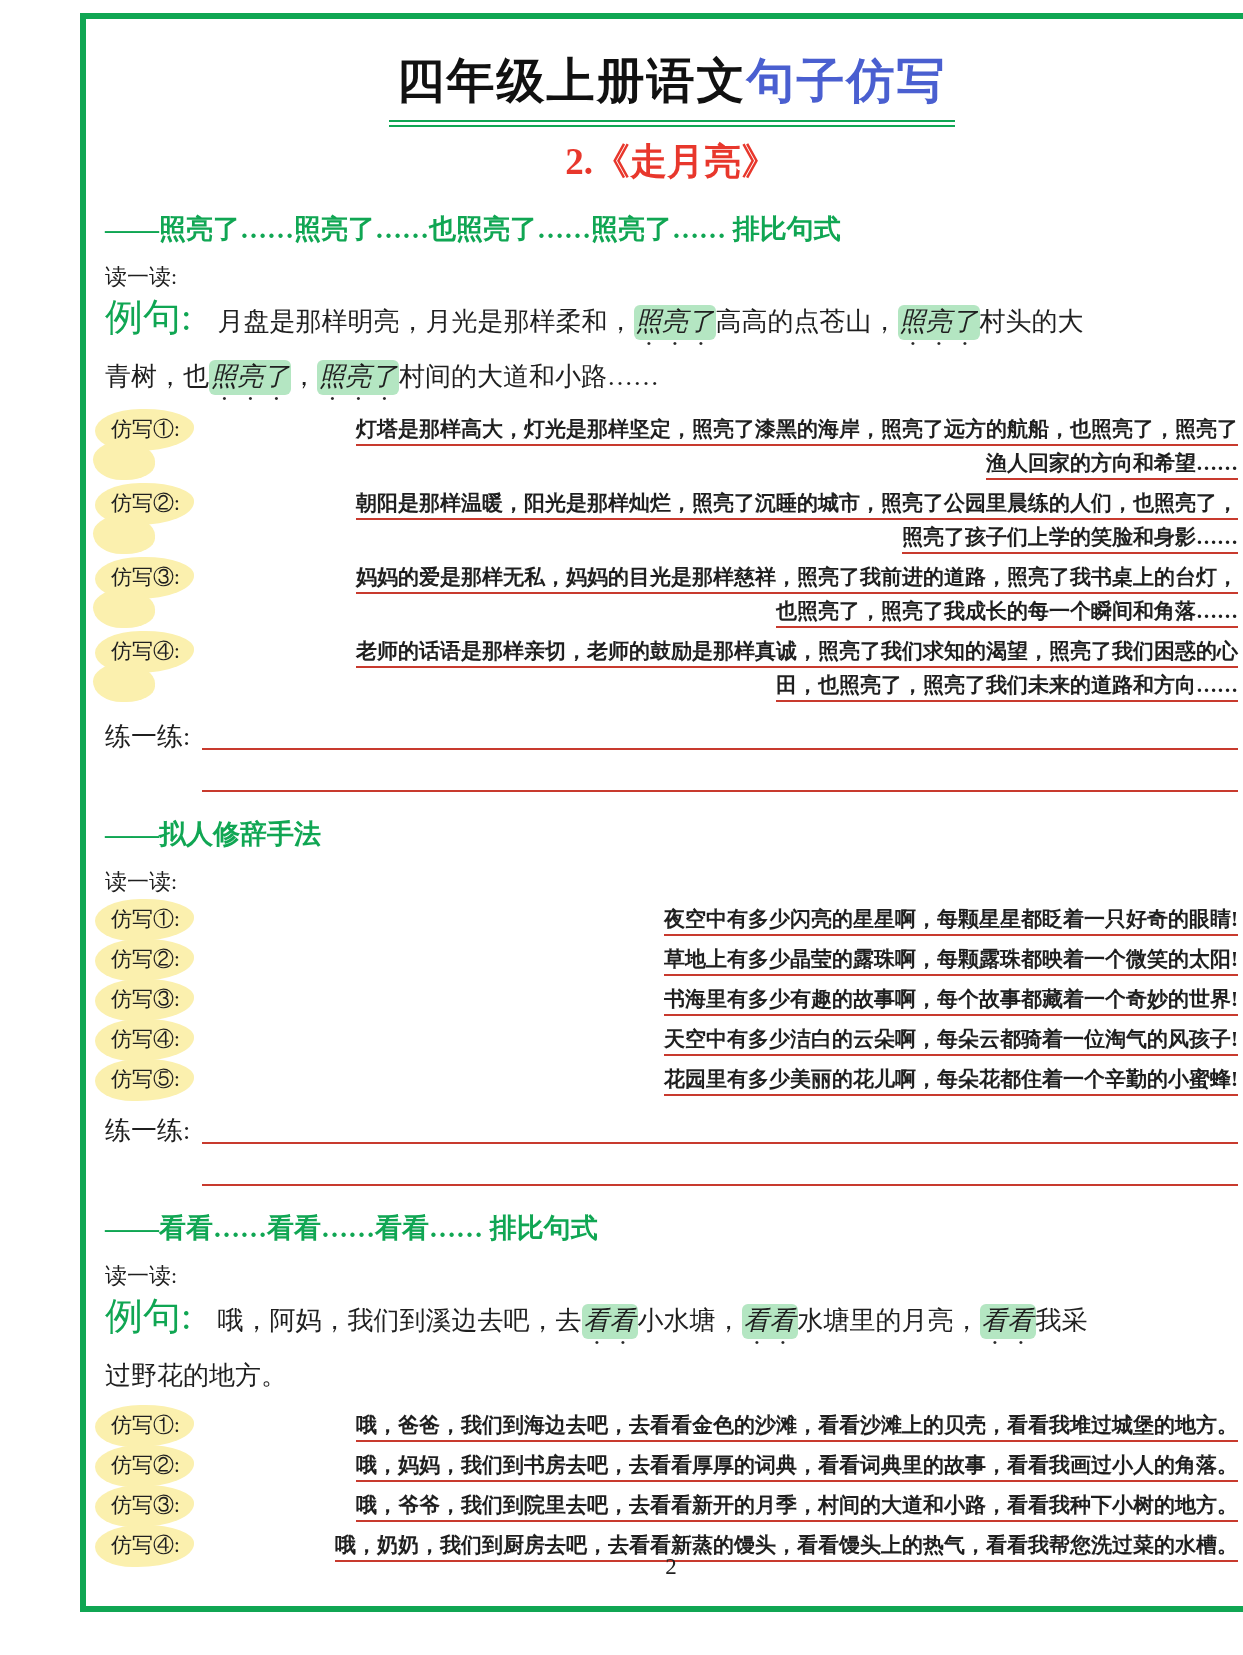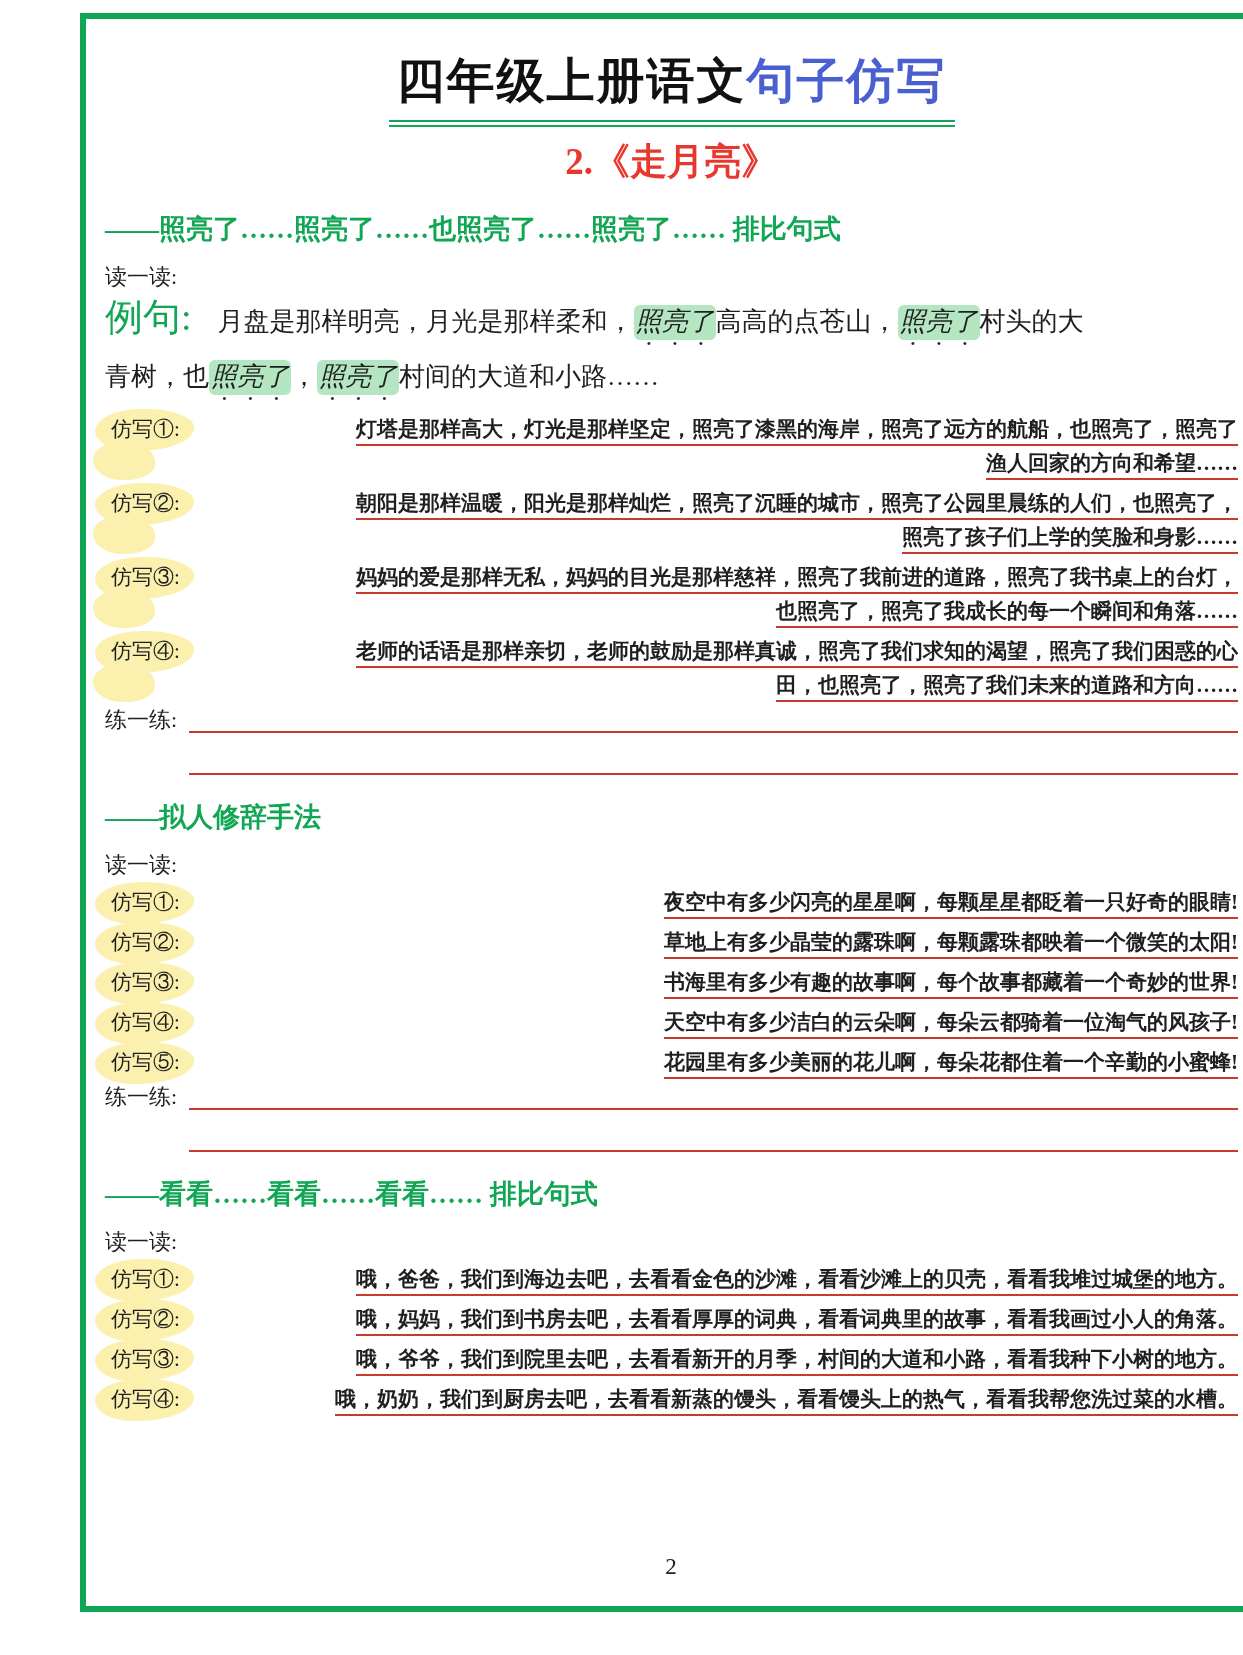--- a/index.html
+++ b/index.html
@@ -37,21 +37,21 @@
     content:'';position:absolute;left:-10px;right:-8px;top:-3px;bottom:-5px;
     background:var(--hl-yellow);border-radius:48% 52% 60% 40%/55% 45% 58% 50%;z-index:-1;
   }
   .two .ans-label::after{
     content:'';position:absolute;left:-12px;top:30px;width:62px;height:38px;
     background:var(--hl-yellow);border-radius:45% 55% 50% 50%/50% 55% 45% 58%;z-index:-1;
   }
   .ans-text{flex:1;margin-left:6px;}
   .ans-line{line-height:34px;}
   .u{border-bottom:2px solid var(--red-line);padding-bottom:3px;font-weight:bold;}
-  .practice{display:flex;font-size:22px;margin-top:3px;}
+  .practice{display:flex;font-size:26px;margin-top:20px;}
   .pr-label{flex:0 0 auto;line-height:30px;}
   .pr-lines{flex:1;margin-left:12px;}
   .p-line{height:26px;border-bottom:2px solid var(--red-line);}
   .p-line + .p-line{margin-top:14px;}
   .page-number{position:absolute;bottom:26px;left:0;right:0;text-align:center;font-size:23px;color:#222;}
 </style>
 </head>
 <body style="--green: #10A653; --blue: #4A5FD0; --red-title: #E8372C; --red-line: #C83A2E; --hl-green: #B4E6C2; --hl-yellow: #FBF0AE;">
 
 <div class="frame">
@@ -140,20 +140,24 @@
           <span class="pr-label">练一练:</span>
           <div class="pr-lines">
             <div class="p-line"></div>
             <div class="p-line"></div>
           </div>
         </div>
       </section>
       <section class="sec">
         <div class="heading">——看看……看看……看看…… 排比句式</div>
         <div class="read">读一读:</div>
+        <div class="example">
+          <div class="ex-line"><span class="ex-label">例句:</span><span class="seg">哦，阿妈，我们到溪边去吧，去</span><span class="hl em">看看</span><span class="seg">小水塘，</span><span class="hl em">看看</span><span class="seg">水塘里的月亮，</span><span class="hl em">看看</span><span class="seg">我采</span></div>
+          <div class="ex-line"><span class="seg">过野花的地方。</span></div>
+        </div>
         <div class="ans-row">
           <span class="ans-label">仿写①:</span>
           <div class="ans-text">
             <div class="ans-line"><span class="u">哦，爸爸，我们到海边去吧，去看看金色的沙滩，看看沙滩上的贝壳，看看我堆过城堡的地方。</span></div>
           </div>
         </div>
         <div class="ans-row">
           <span class="ans-label">仿写②:</span>
           <div class="ans-text">
             <div class="ans-line"><span class="u">哦，妈妈，我们到书房去吧，去看看厚厚的词典，看看词典里的故事，看看我画过小人的角落。</span></div>

